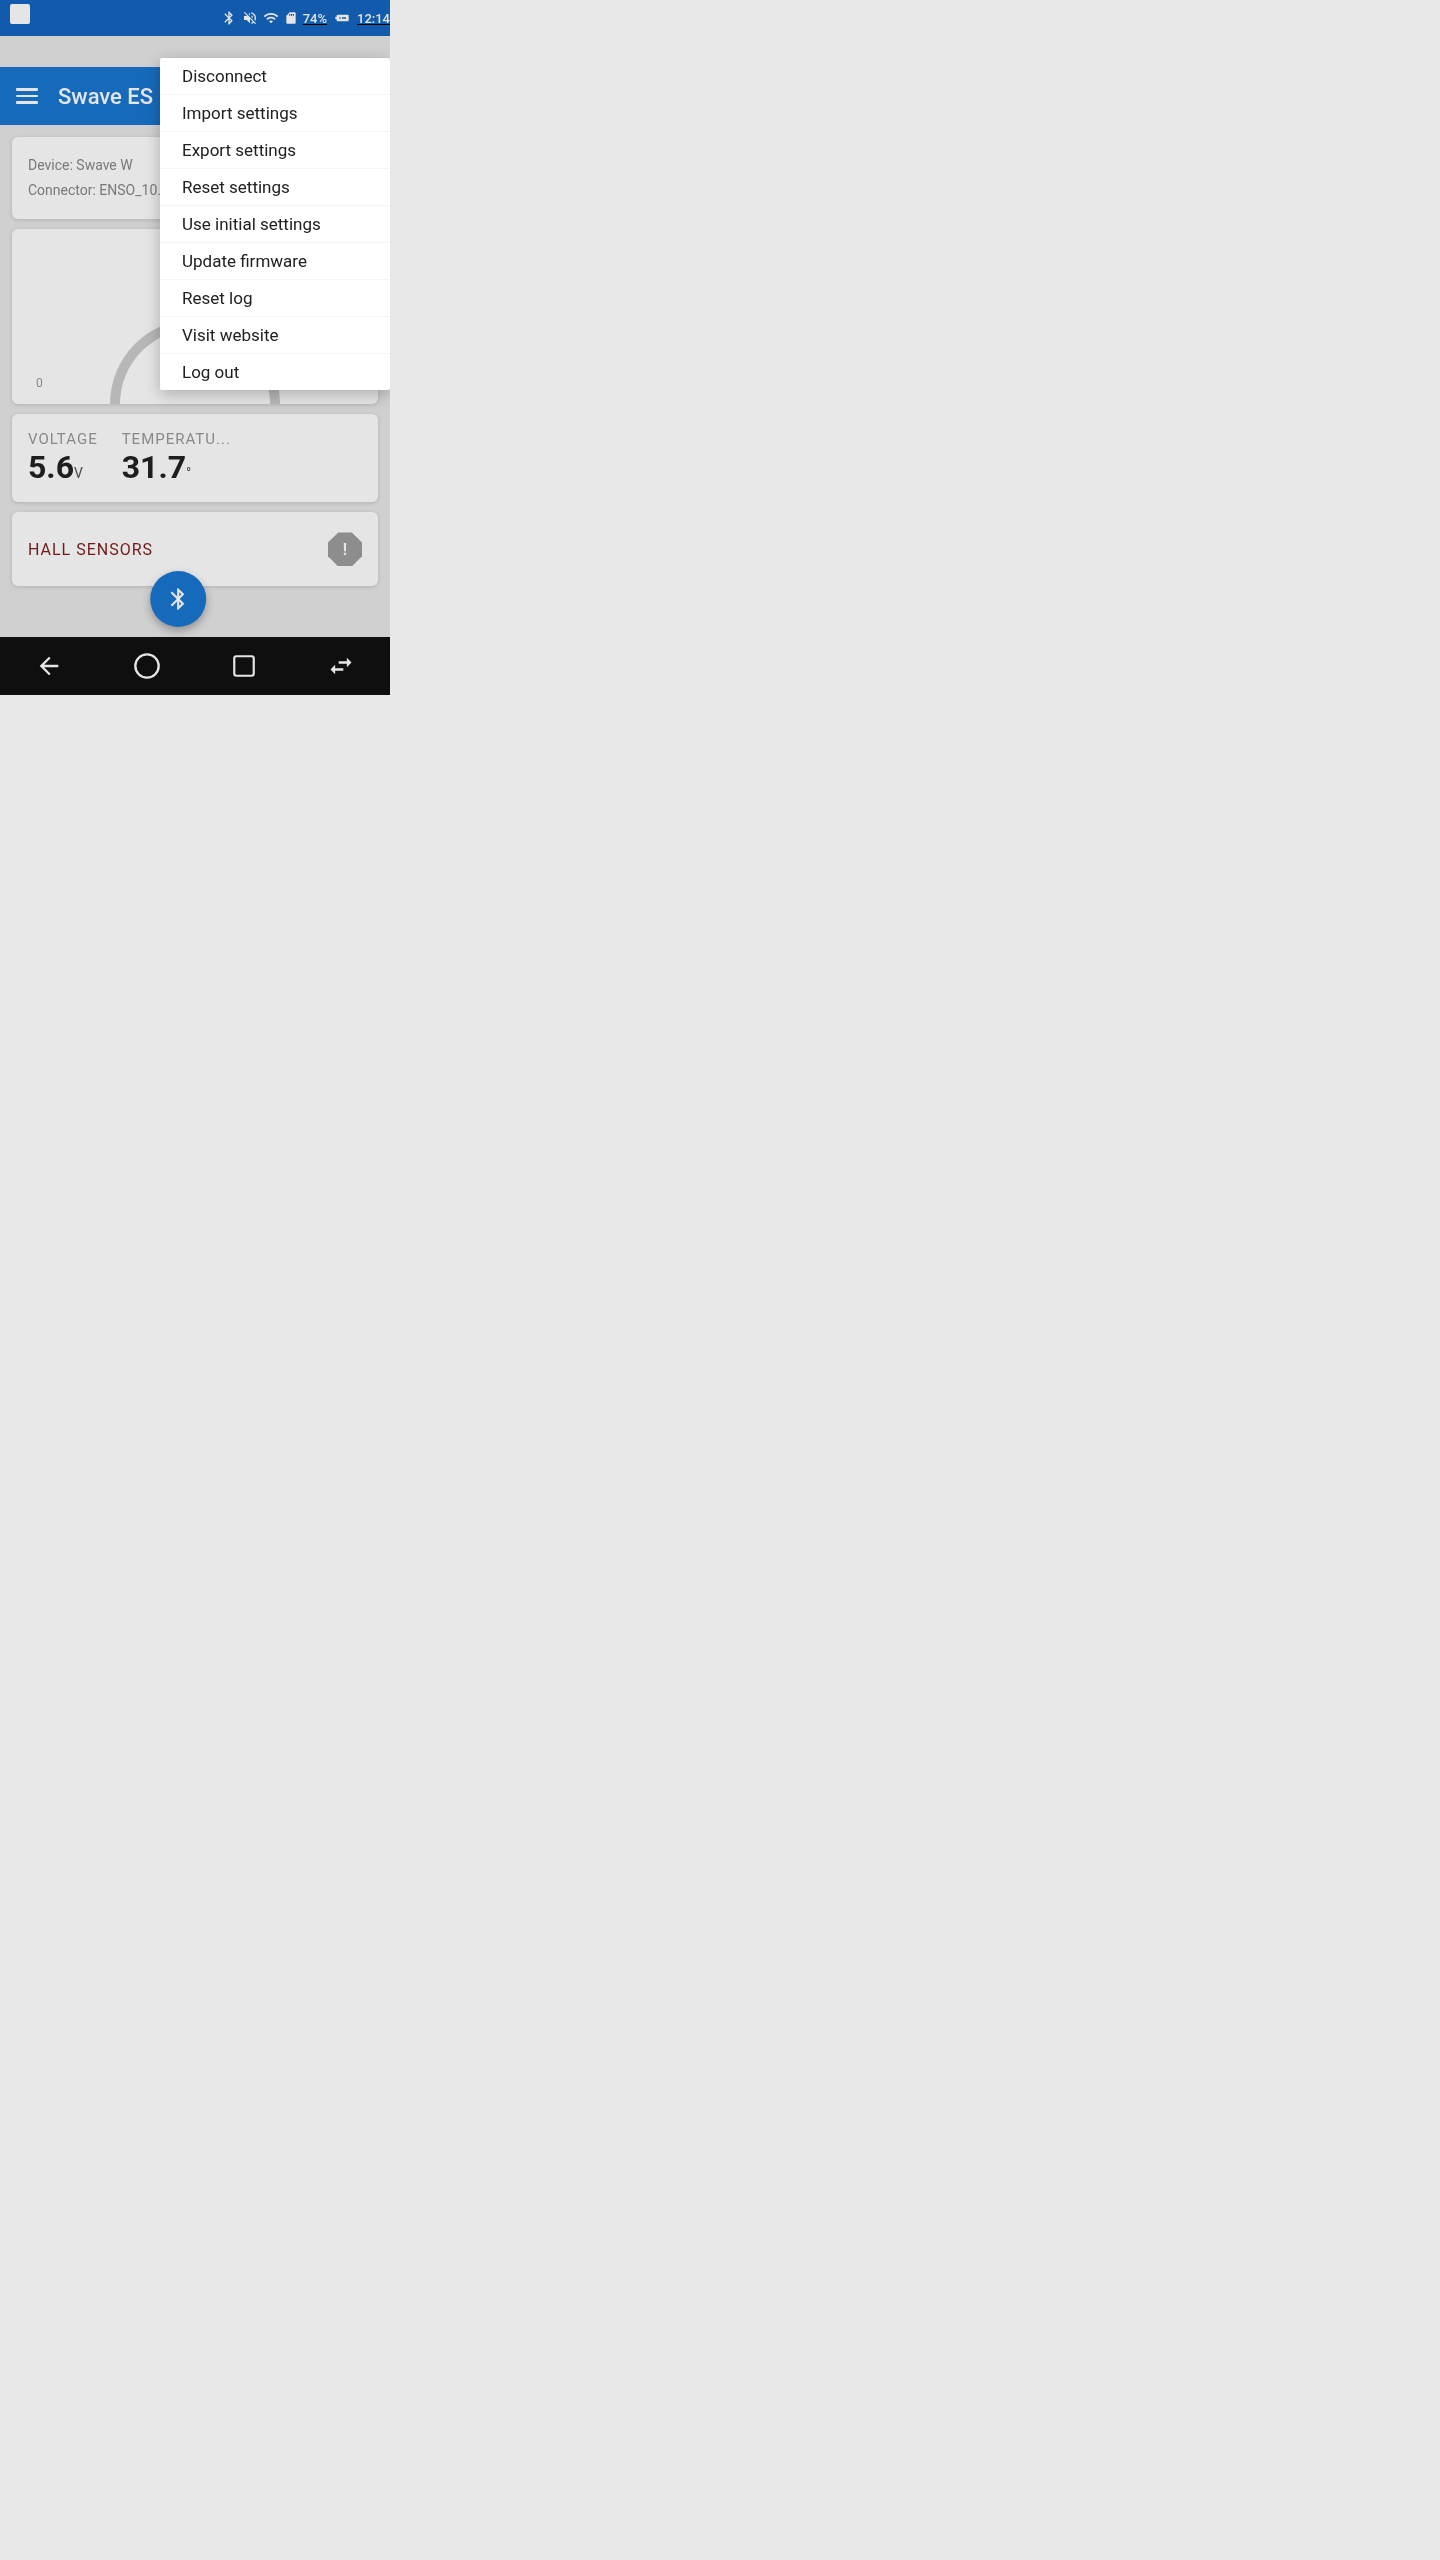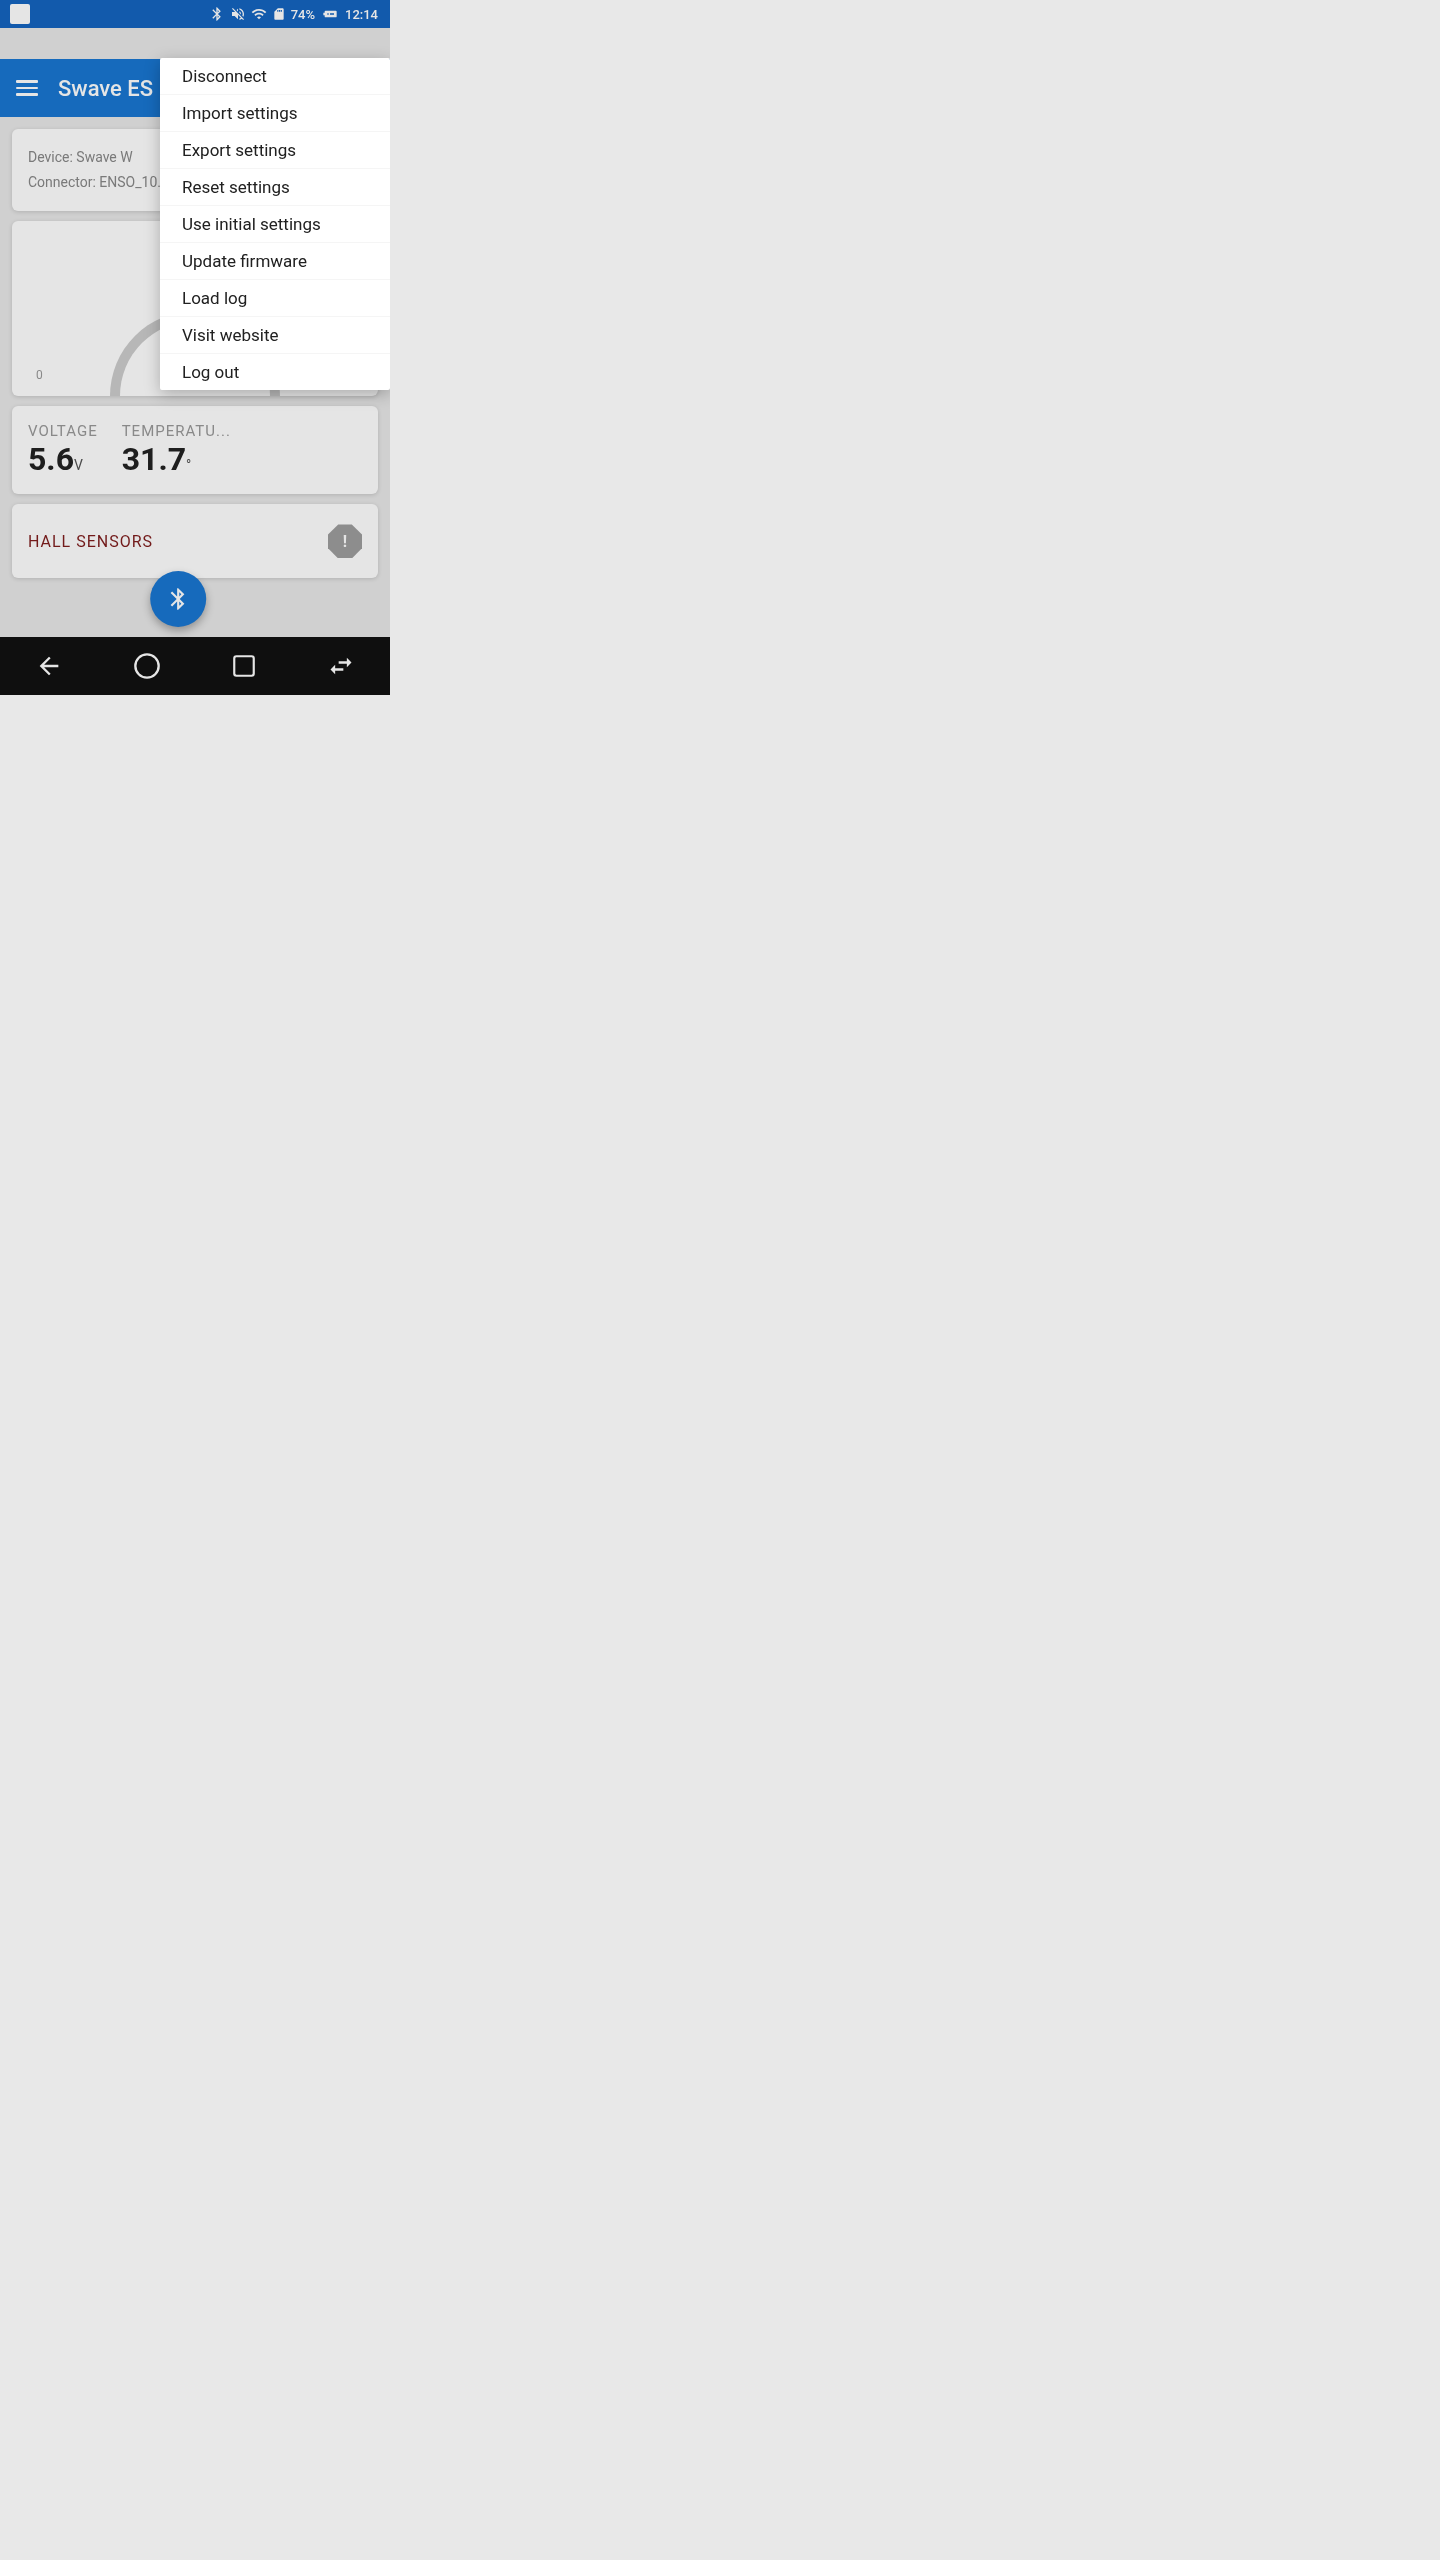--- a/index.html
+++ b/index.html
@@ -10,26 +10,27 @@
       min-height: 695px;
       font-family: 'Roboto', Arial, sans-serif;
       background: #e8e8e8;
       position: relative;
       overflow: hidden;
     }
 
     
     .status-bar {
       background: #1565c0;
-      height: 28px;
+      height: 36px;
       display: flex;
       align-items: center;
       justify-content: flex-end;
-      padding: 0 12px;
+      padding: 0 0;
       gap: 6px;
+      text-decoration: underline;
     }
 
     .status-icons {
       display: flex;
       align-items: center;
       gap: 5px;
     }
 
     .status-text {
       color: white;
@@ -387,16 +388,16 @@
 
 <div class="dropdown-overlay"></div>
 
 <div class="dropdown-menu" id="dropdown-menu">
 <div class="menu-item">Disconnect</div>
     <div class="menu-item">Import settings</div>
     <div class="menu-item">Export settings</div>
     <div class="menu-item">Reset settings</div>
     <div class="menu-item">Use initial settings</div>
     <div class="menu-item">Update firmware</div>
-    <div class="menu-item">Load log</div>
+    <div class="menu-item">Reset log</div>
     <div class="menu-item">Visit website</div>
     <div class="menu-item">Log out</div>
   </div>
 
 </body></html>

